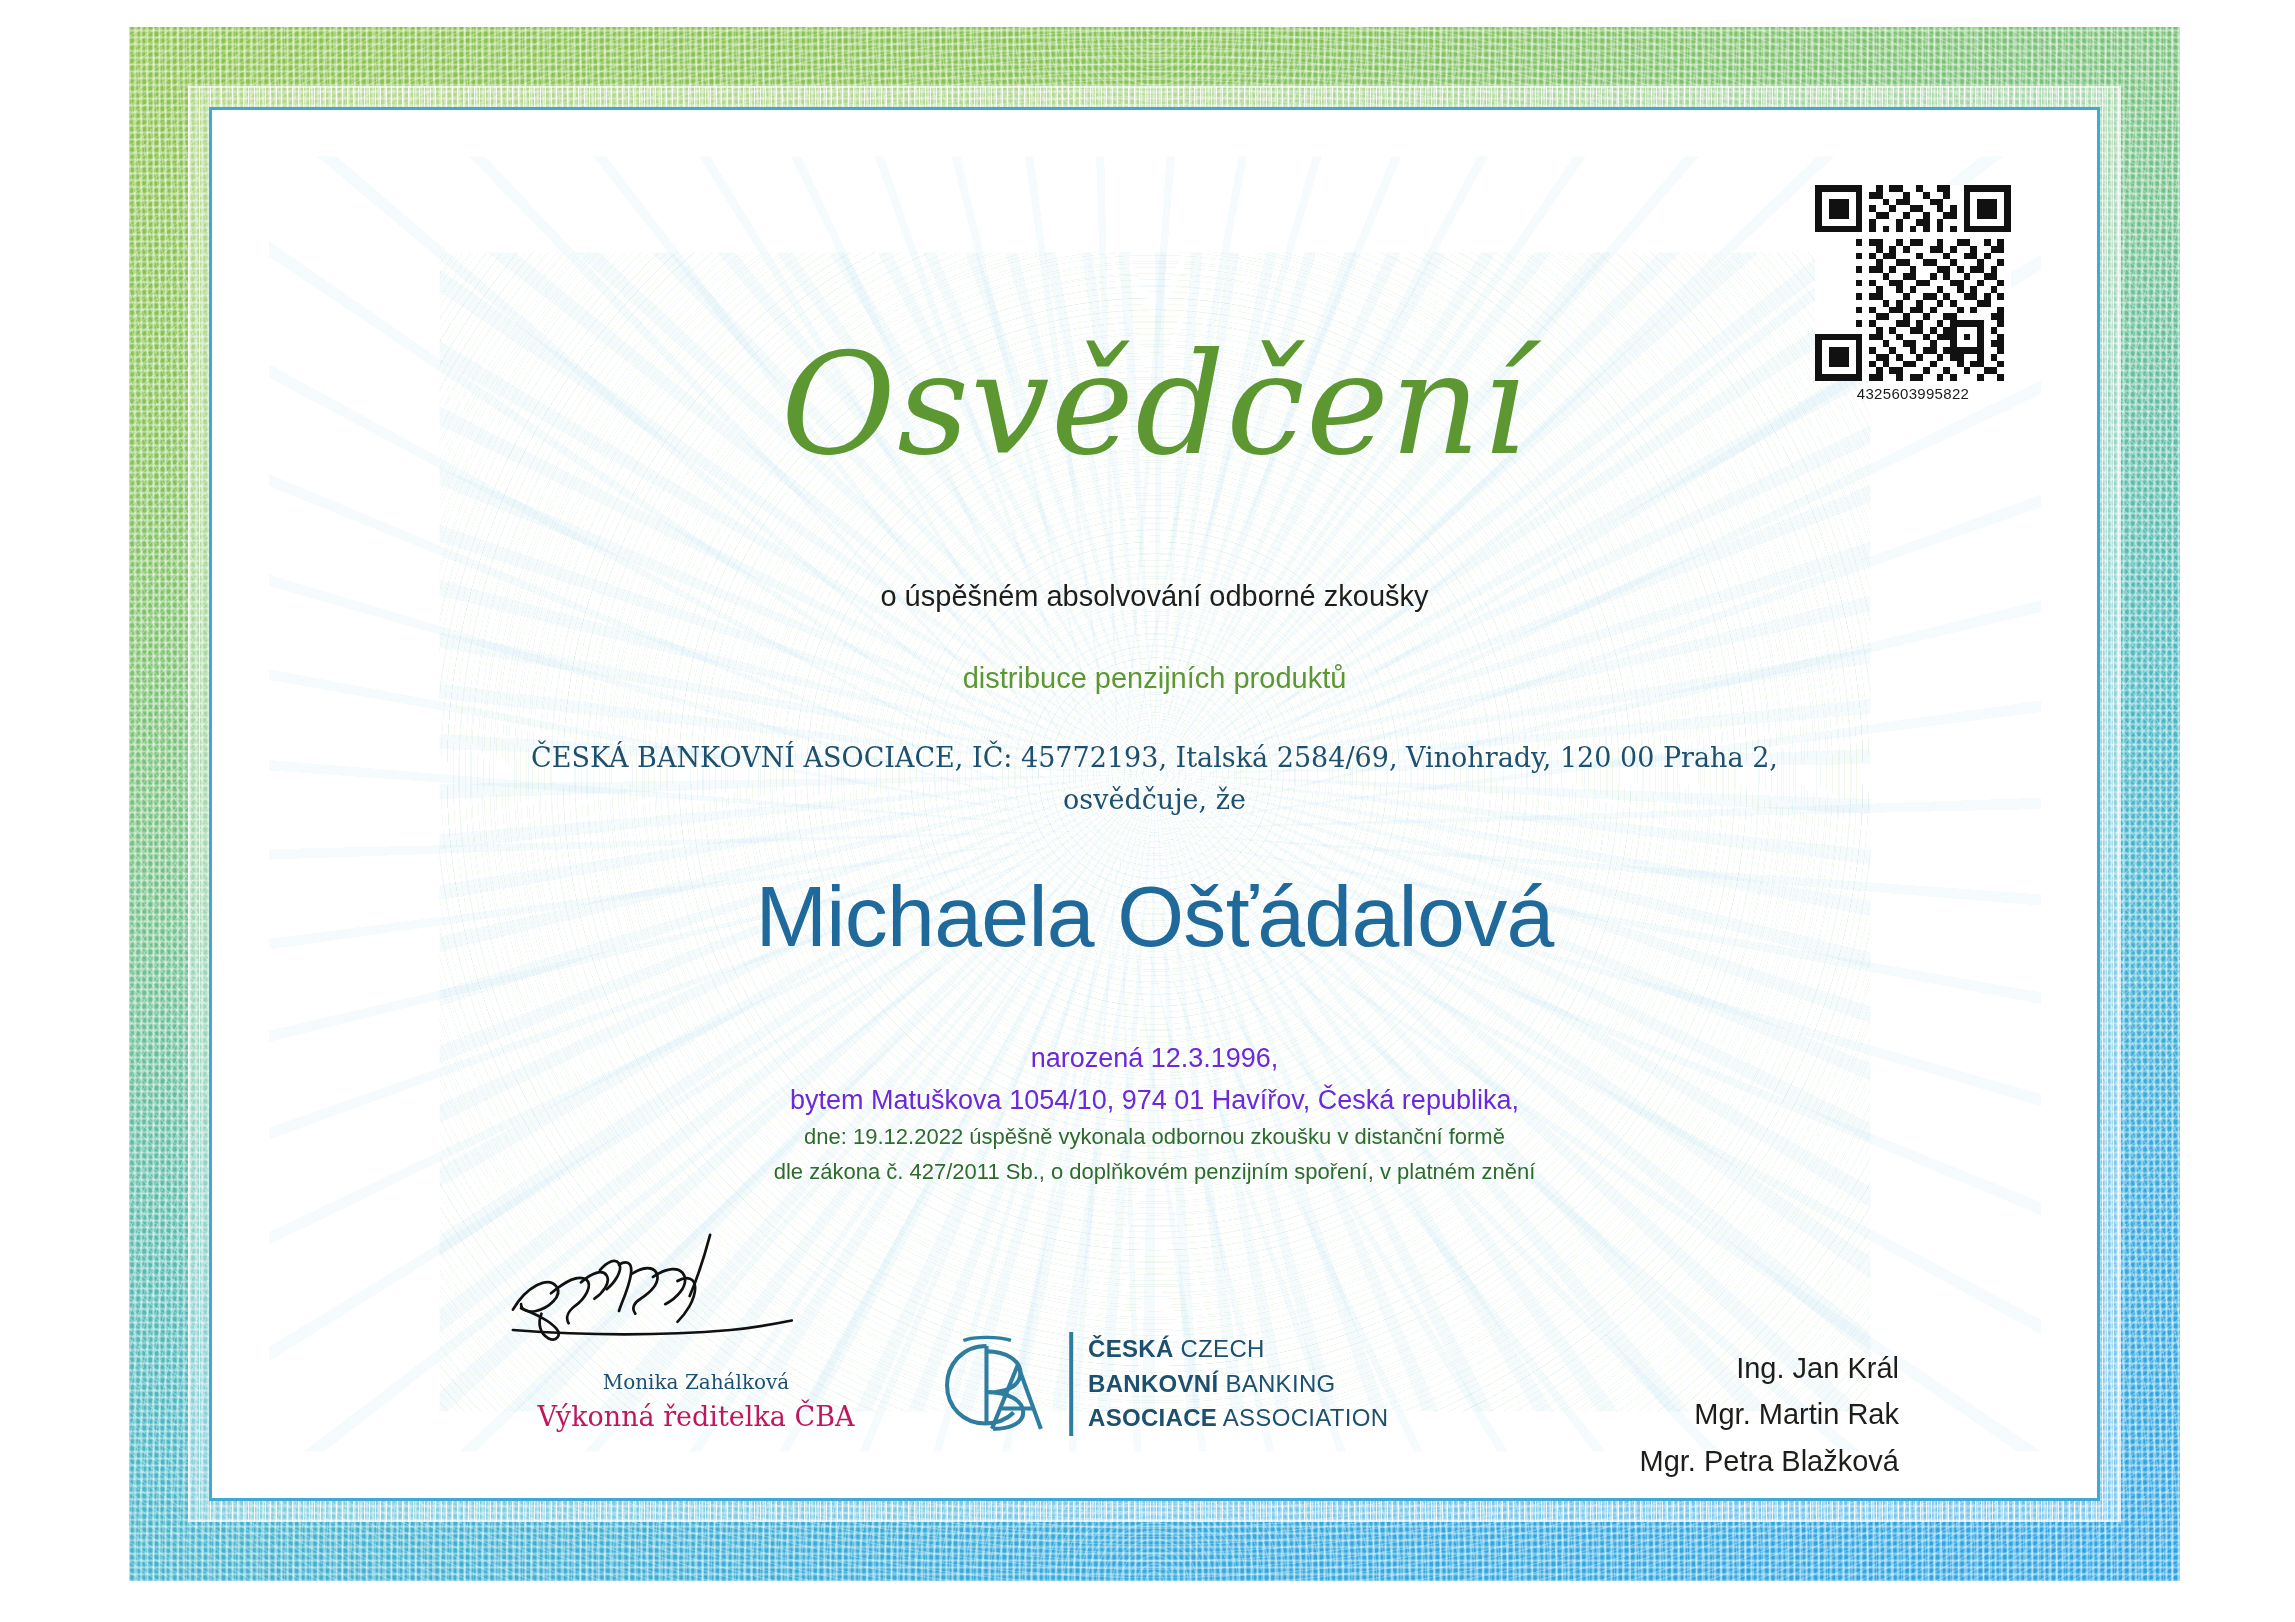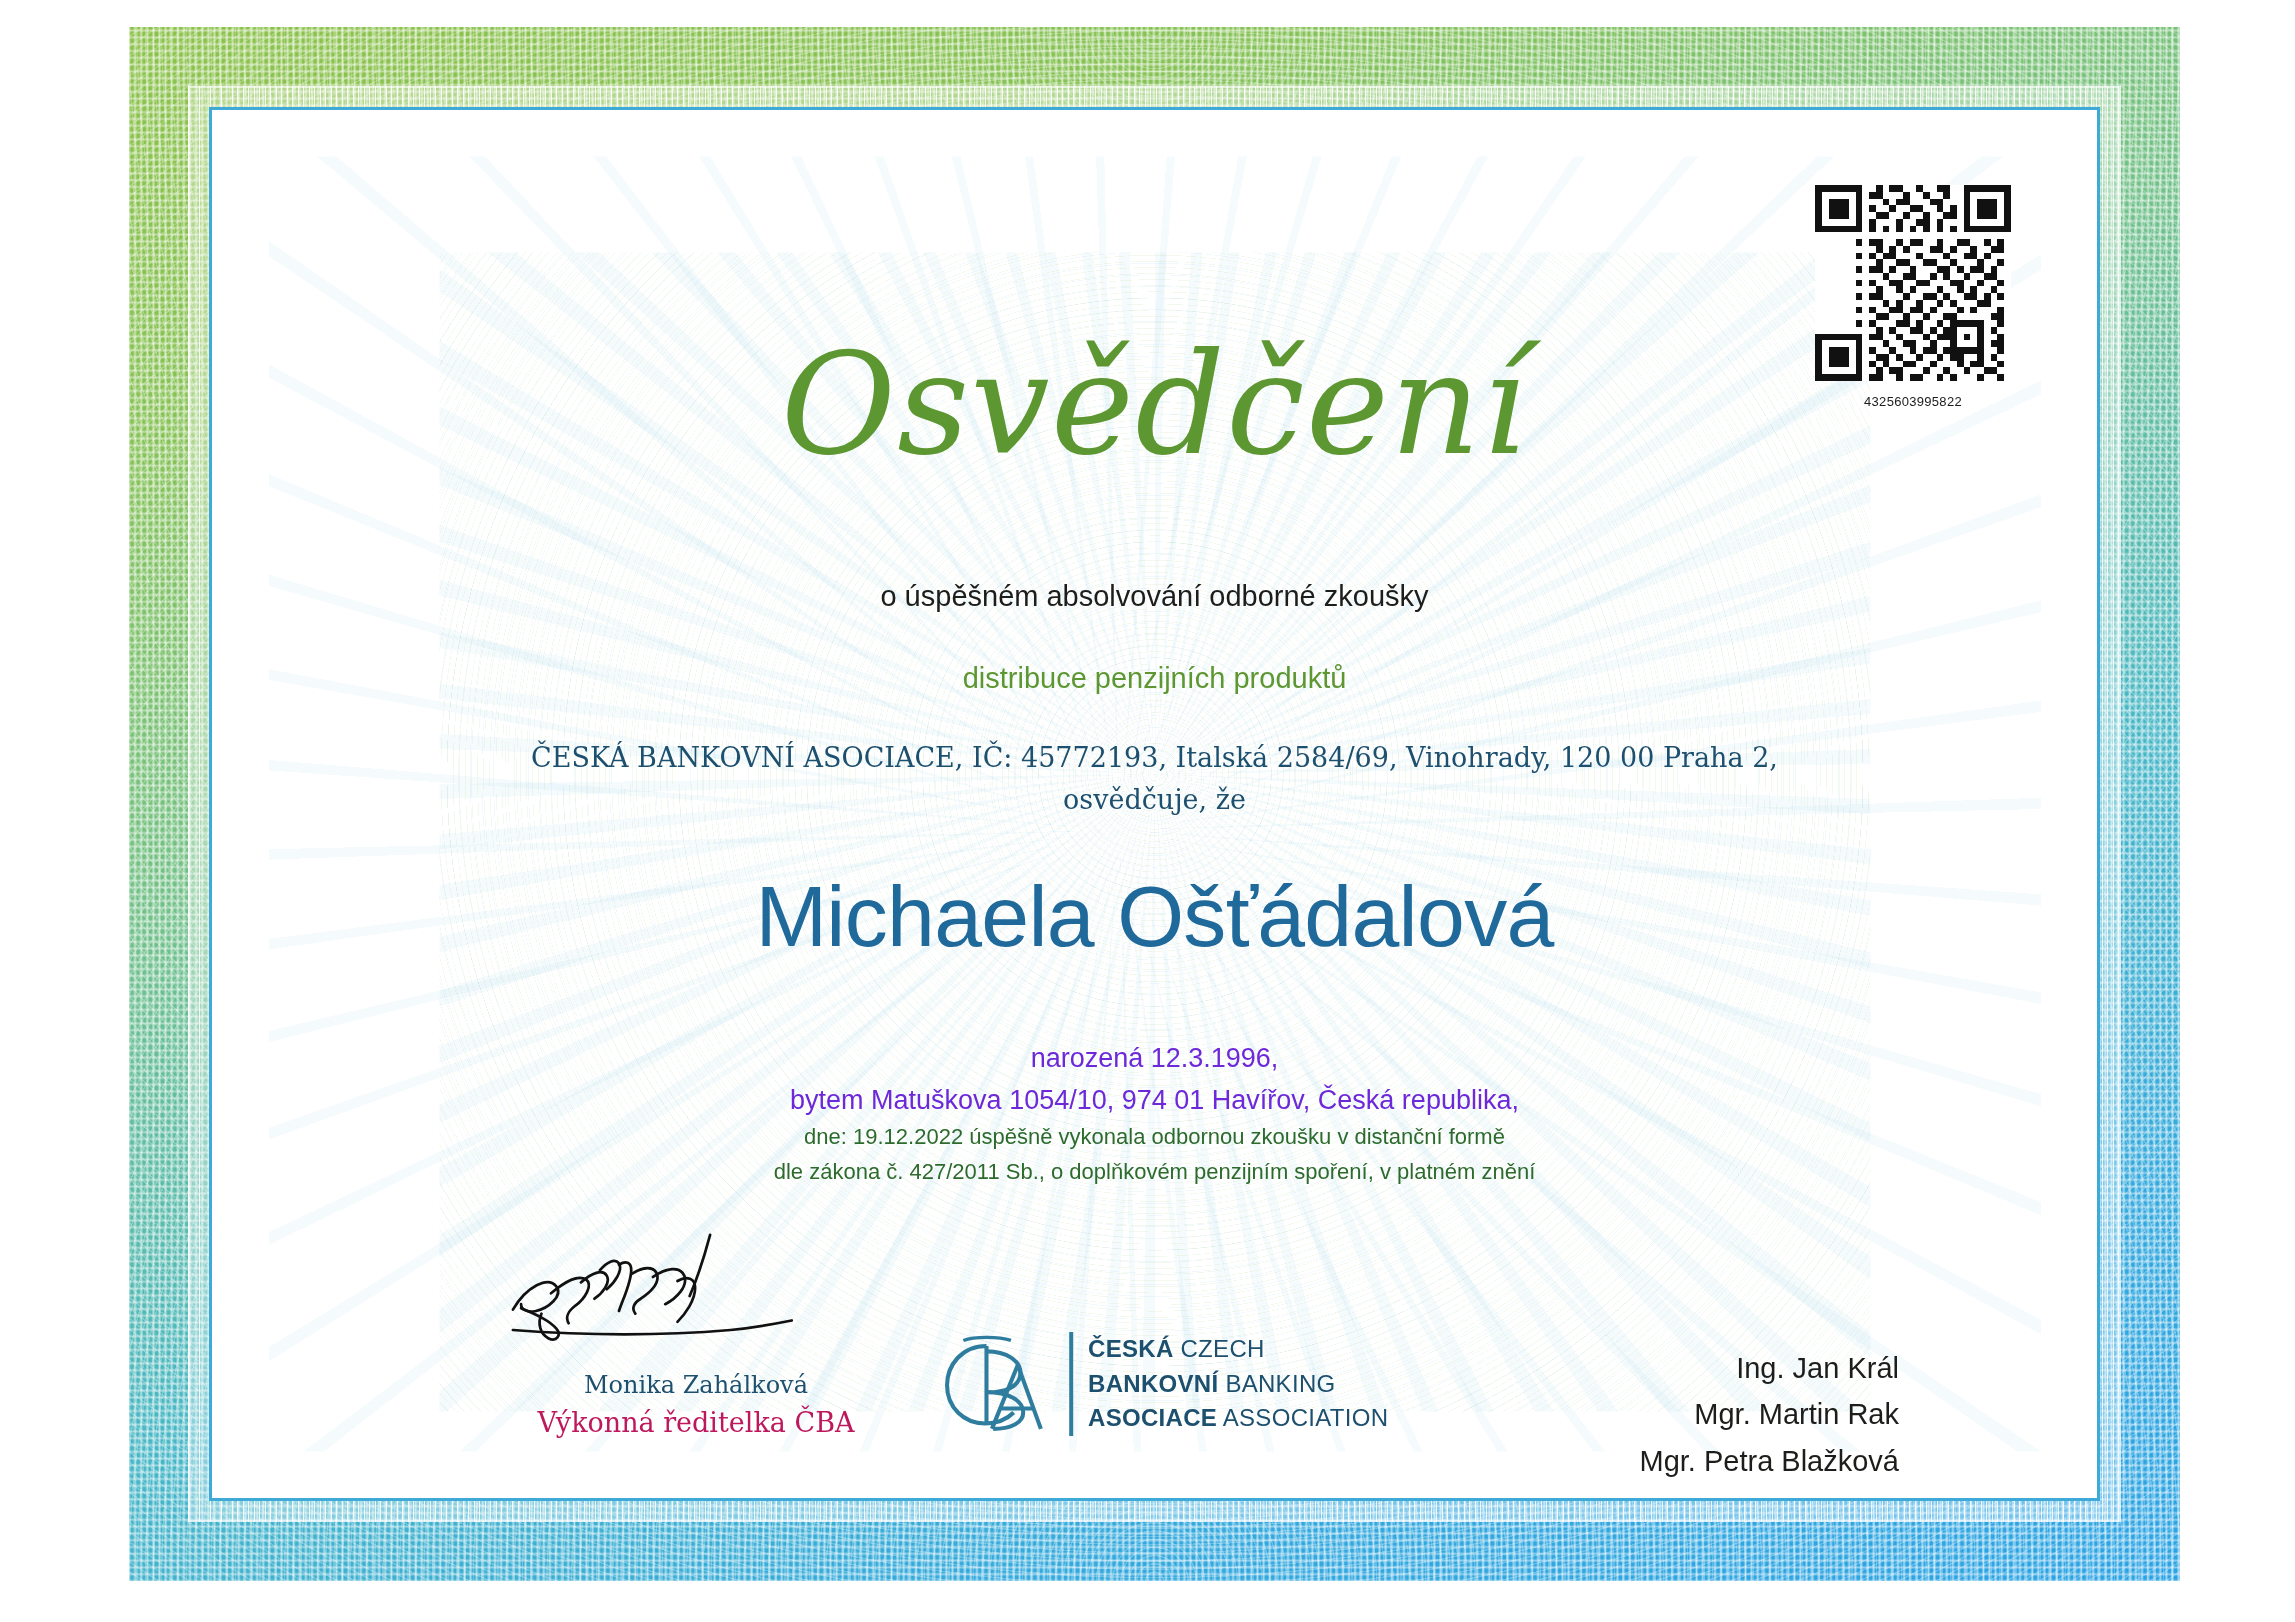--- a/index.html
+++ b/index.html
@@ -107,22 +107,22 @@
     width: 204px;
     text-align: center;
   }
   .qr-code {
     width: 196px;
     height: 196px;
     margin: 0 auto;
     display: block;
   }
   .qr-number {
-    margin-top: 13px;
-    font-size: 13px;
+    margin-top: 4px;
+    font-size: 15px;
     color: #1b1b1b;
     letter-spacing: 0.3px;
     font-family: "Liberation Sans", sans-serif;
   }
 
   
   .title {
     position: absolute;
     top: 225px;
     left: 0;
@@ -200,21 +200,21 @@
     text-align: center;
   }
   .sig-img {
     height: 136px;
     width: 423px;
     margin: 0 auto 2.7px;
     display: block;
   }
   .sig-name {
     font-family: "DejaVu Serif", "Liberation Serif", serif;
-    font-size: 24px;
+    font-size: 20px;
     color: #1d4f6e;
     line-height: 1.5;
   }
   .sig-role {
     font-family: "DejaVu Serif", "Liberation Serif", serif;
     font-size: 27px;
     color: #be185d;
     line-height: 1.5;
   }
 

